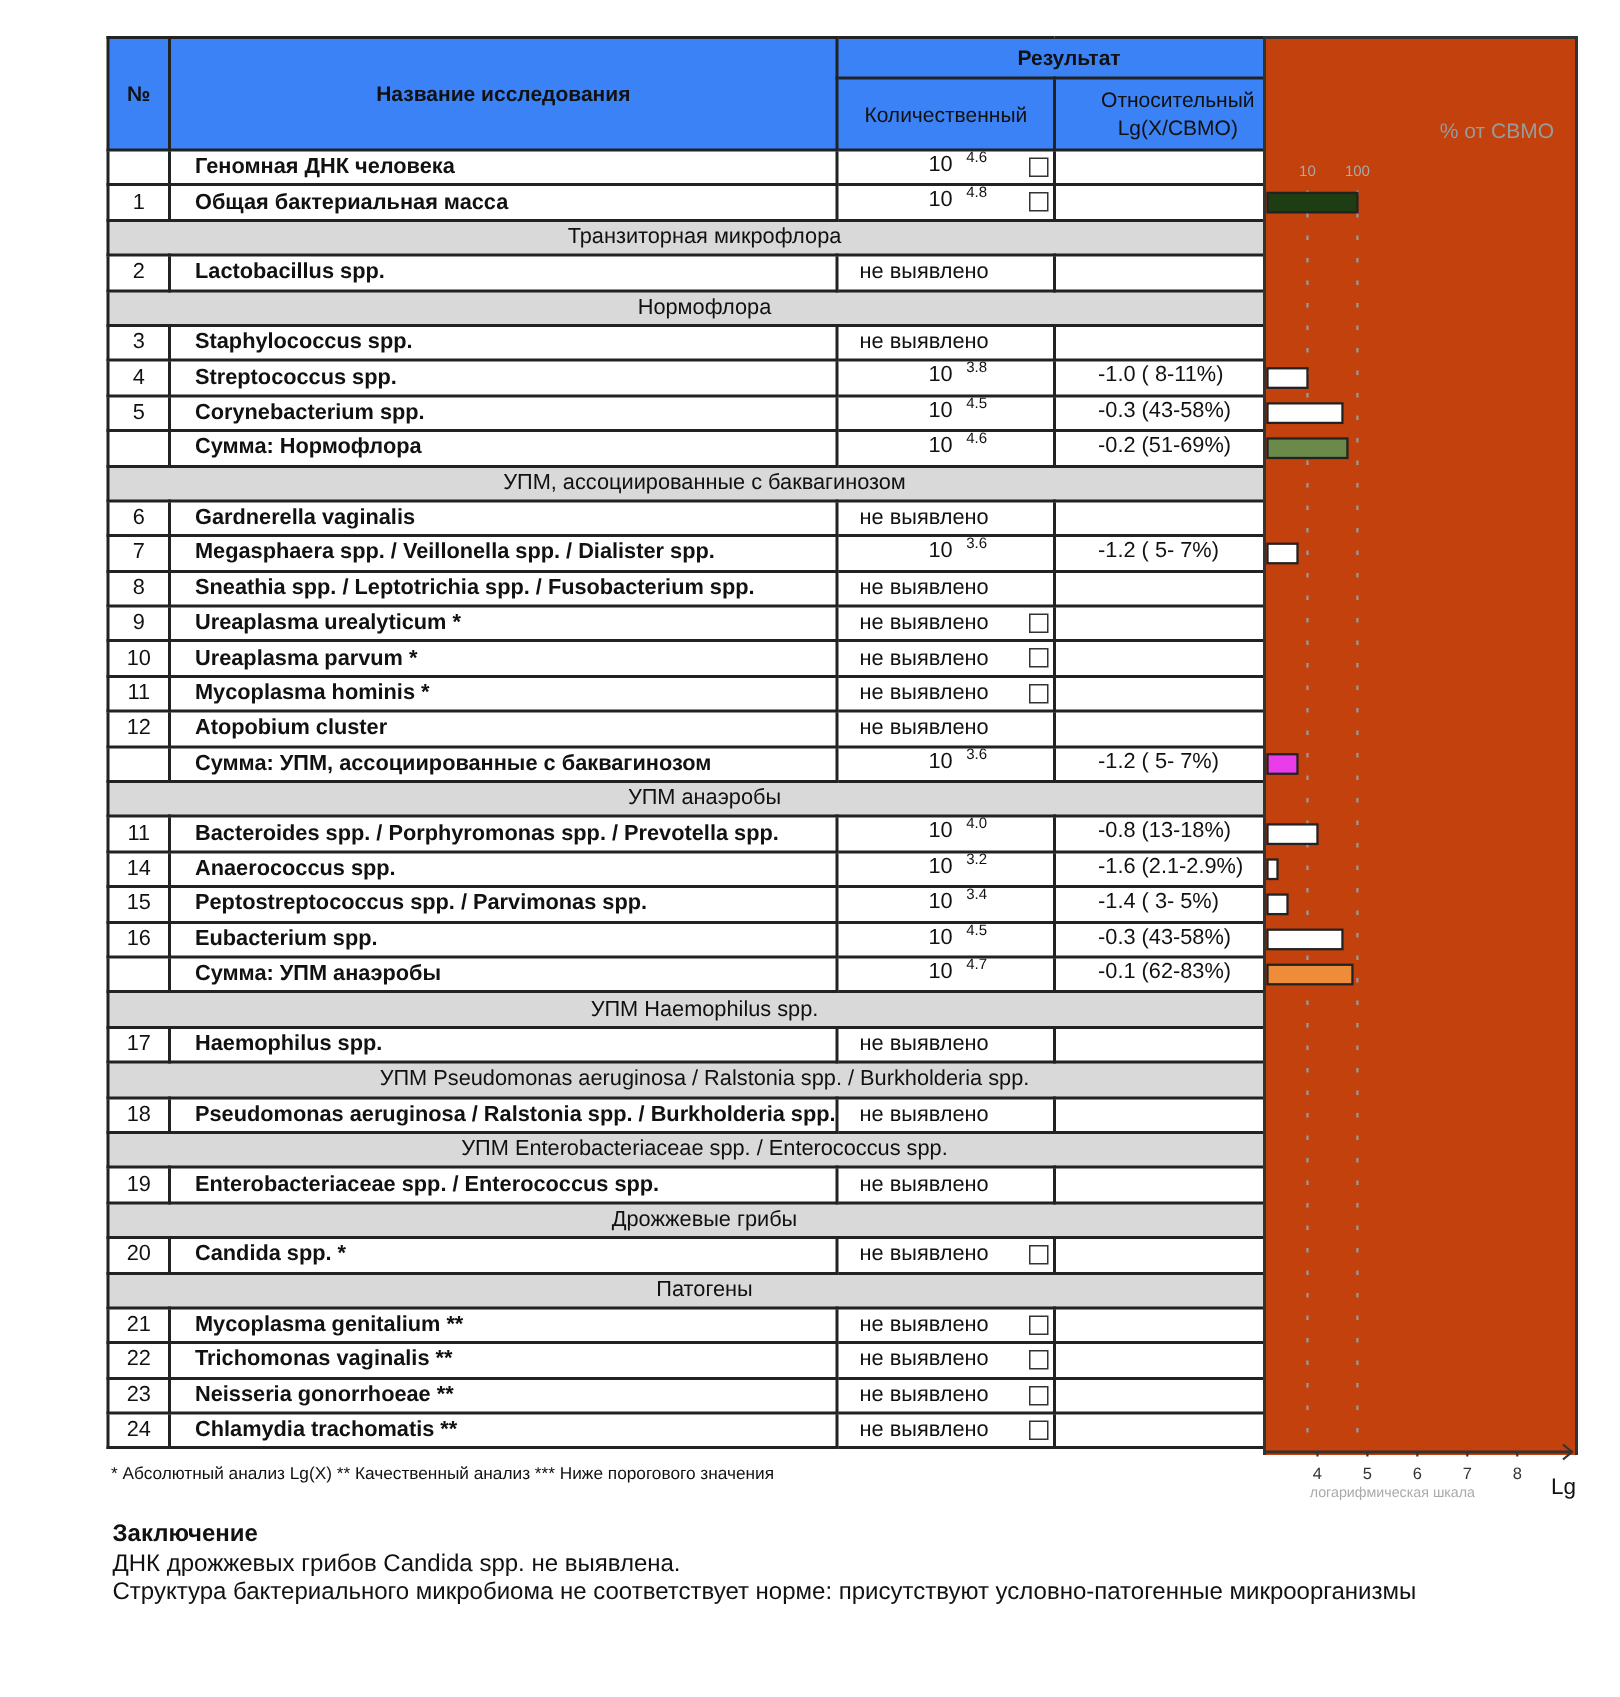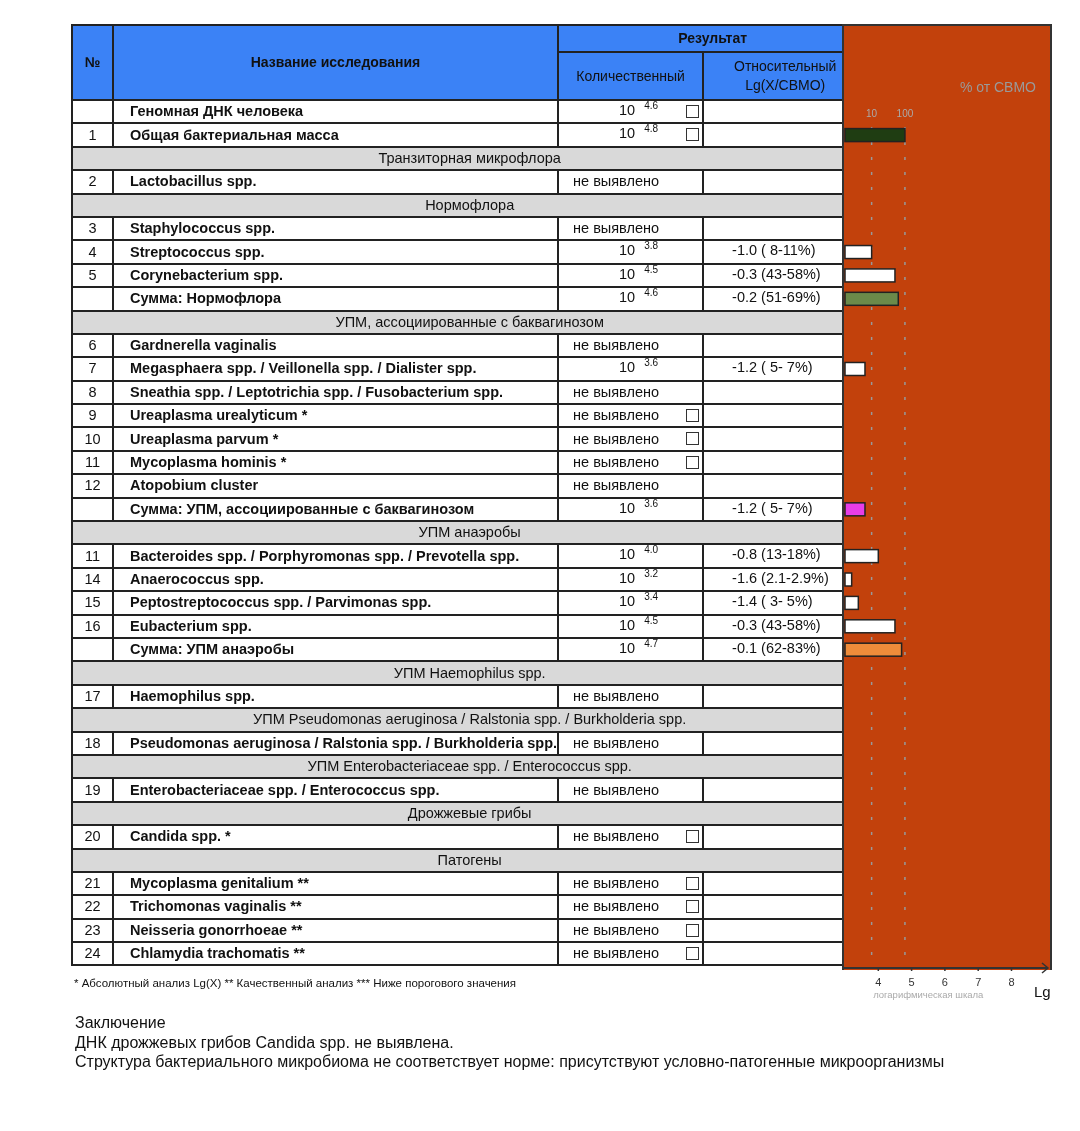--- a/index.html
+++ b/index.html
@@ -16,21 +16,21 @@
   .qv { position:absolute; right:44px; top:0; }
   .qv sup { font-size:10px; position:relative; top:-3px; margin-left:9px; vertical-align:top; line-height:16px; }
   .box { position:absolute; width:11px; height:11px; border:1.6px solid #333; top:4px; background:#fff; }
   td.qty .box { right:3px; }
   td.rel .box { right:3px; }
   .relval { position:absolute; left:12px; top:0;margin-left:16px; }
   #chart-panel { position:absolute; left:842px; top:24px; width:206px; height:944px; border:2px solid #333; border-bottom:none; background:#c2410c; }
   #chart-svg { position:absolute; left:0; top:0; }
   .notes { position:absolute; left:74px; top:977px; font-size:11.5px; }
   .conclusion { position:absolute; left:75px; top:1013px; font-size:16px; line-height:19.5px; }
-  .conclusion .title { font-weight:normal; }
+  .conclusion .title { font-weight:bold; }
 </style>
 </head>
 <body>
 
 <table id="results-table">
   <colgroup>
     <col style="width:41px">
       <col style="width:435px">
       <col style="width:145px">
       <col style="width:144px">

